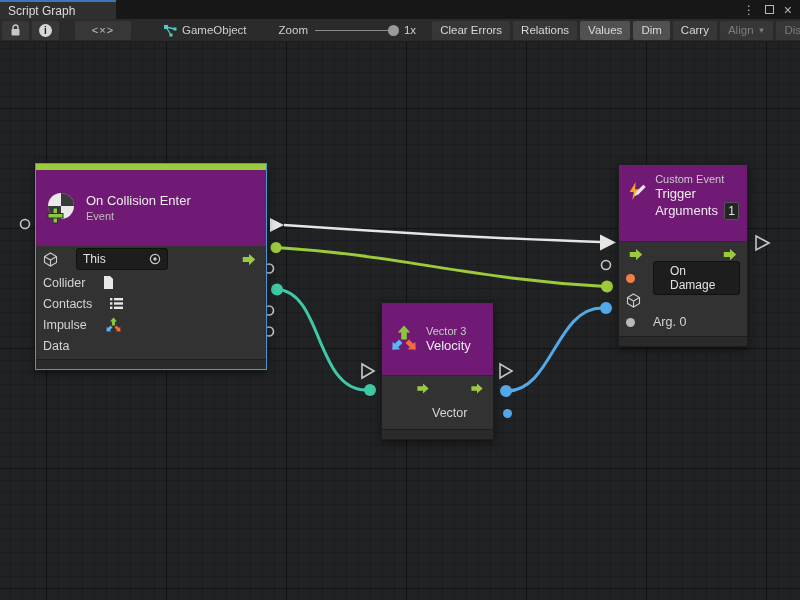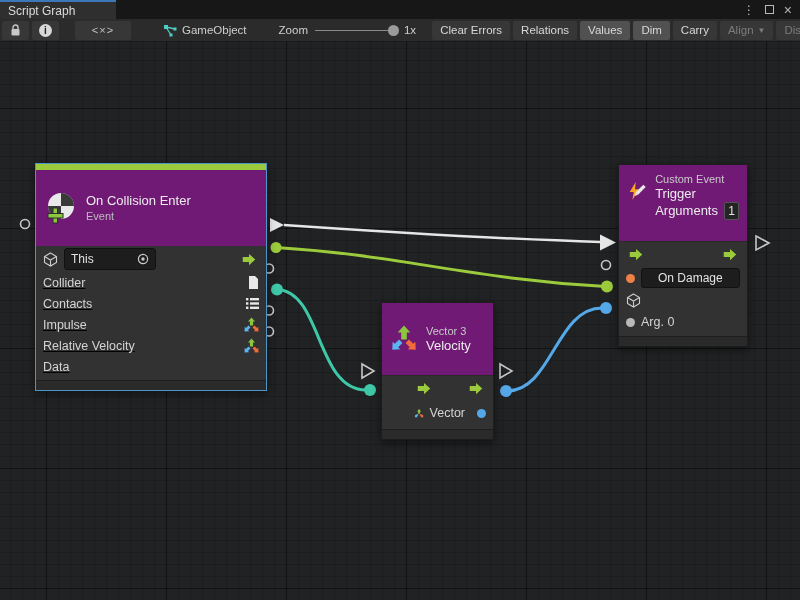--- a/index.html
+++ b/index.html
@@ -48,23 +48,23 @@
   .node { position:absolute; z-index:2; background:#323232; border:1px solid #1d1d1d;
     box-shadow:0 3px 8px rgba(0,0,0,0.45); }
   .node.selected { border:1px solid #4c96c8; }
   .node-header { background:#701a75; display:flex; align-items:center; padding:21px 8px; gap:8px; }
   .hdr-lines { display:flex; flex-direction:column; justify-content:center; }
   .hdr-cat { color:#c9c9c9; font-size:11px; line-height:14px; }
   .hdr-title { color:#ececec; font-size:13px; line-height:16px; }
   .hdr-sub { color:#bdbdbd; font-size:11px; line-height:14px; }
   .node-footer { height:10px; background:#2a2a2a; border-top:1px solid #1e1e1e; margin-top:3px; }
   .greenbar { height:6px; }
-  .row { display:flex; align-items:center; padding:0 7px; gap:6px; }
+  .row { display:flex; align-items:center; padding:0 7px; gap:18px; }
   .row .lbl { color:#d4d4d4; font-size:12.5px; }
-  .row.out { justify-content:space-between;text-decoration:underline; }
+  .row.out { justify-content:flex-start; }
   .grow { flex:1; }
   .dot { width:9px; height:9px; border-radius:50%; flex:0 0 auto; }
   .dot.orange { background:#ee8147; }
   .dot.gray { background:#b9b9b9; }
   .dot.blue { background:#55a8e8; }
   .pillfield { background:#1d1d1d; border:1px solid #111; border-radius:3px;
     color:#e2e2e2; font-size:12px; padding:2px 16px; display:flex; align-items:center; }
   .this-field { width:92px; justify-content:space-between; padding:3px 6px; }
   .argbox { background:#242424; border:1px solid #555; border-radius:2px; color:#e2e2e2;
     font-size:12px; min-width:15px; text-align:center; padding:0 3px; margin-left:6px; }
@@ -235,28 +235,20 @@
         </svg>
       </div>
       <div class="row out">
         <span class="lbl">Impulse</span>
         <svg width="16" height="16" viewBox="0 0 16 16">
           <use href="#arrow-up" fill="#8cc63f" transform="translate(8.5,4.5) scale(0.78)"></use>
           <use href="#arrow-up" fill="#5bb5f0" transform="translate(4,12) rotate(225) scale(0.7)"></use>
           <use href="#arrow-up" fill="#f26b3a" transform="translate(13,12) rotate(135) scale(0.7)"></use>
         </svg>
       </div>
-      <div class="row out">
-        <span class="lbl">Relative Velocity</span>
-        <svg width="16" height="16" viewBox="0 0 16 16">
-          <use href="#arrow-up" fill="#8cc63f" transform="translate(8.5,4.5) scale(0.78)"></use>
-          <use href="#arrow-up" fill="#5bb5f0" transform="translate(4,12) rotate(225) scale(0.7)"></use>
-          <use href="#arrow-up" fill="#f26b3a" transform="translate(13,12) rotate(135) scale(0.7)"></use>
-        </svg>
-      </div>
       <div class="row out" style="padding-right:12px;">
         <span class="lbl">Data</span>
       </div>
       <div class="node-footer"></div>
     </div>
 
     <div class="node" id="node-magnitude">
       <div class="node-header">
         <svg width="28" height="28" viewBox="0 0 28 28">
           <use href="#arrow-up" fill="#8cc63f" transform="translate(14,7.5) scale(1.4)"></use>

